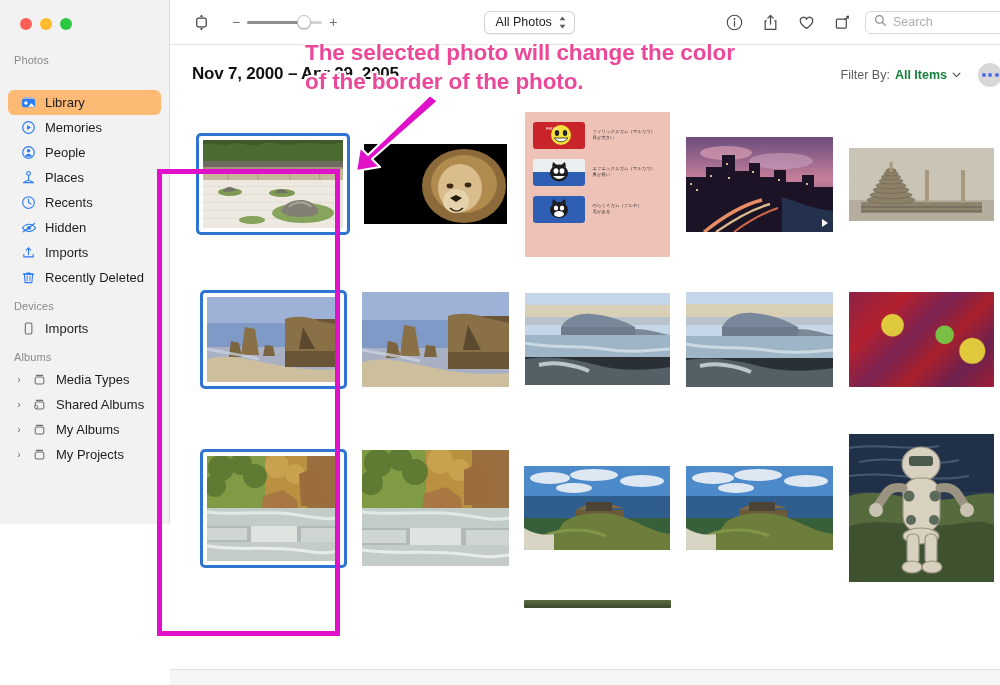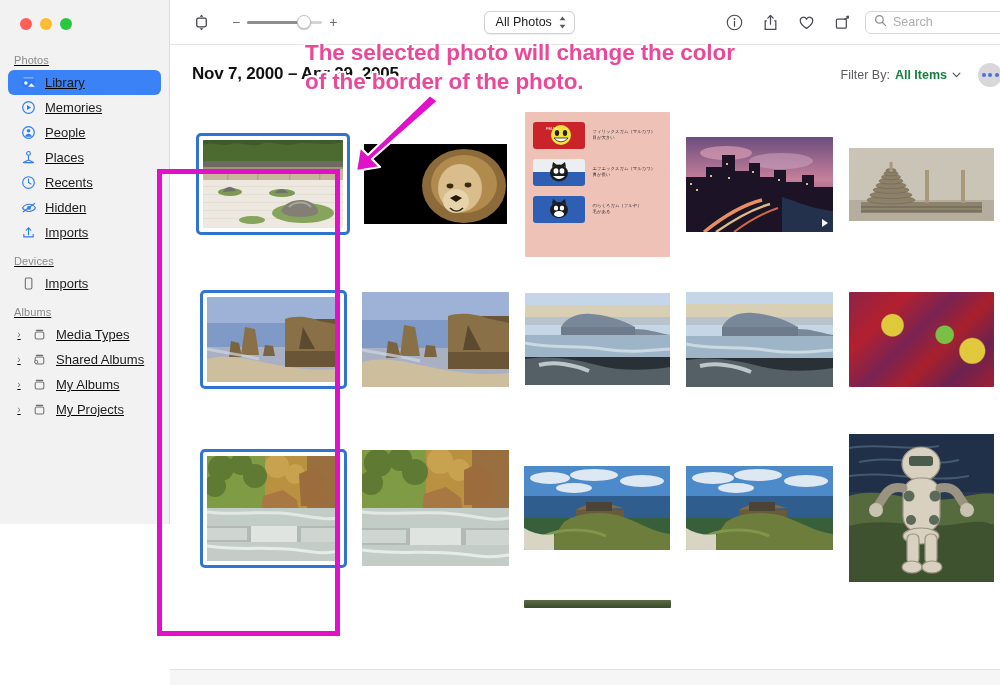--- a/index.html
+++ b/index.html
@@ -17,21 +17,20 @@
     overflow: hidden;
   }
 
   
   .sidebar {
     width: 170px; height: 524px;
     background: #f2f2f2;
     border-right: 1px solid #dcdcdc;
     flex: 0 0 170px;
     position: relative;
-    text-decoration: underline;
   }
   .traffic {
     display: flex; gap: 8px;
     padding: 18px 0 0 20px;
     height: 44px;
   }
   .light { width: 12px; height: 12px; border-radius: 50%; }
   .light.red { background: #ff5f57; }
   .light.yellow { background: #febc2e; }
   .light.green { background: #28c840; }
@@ -45,21 +44,21 @@
   .nav-item {
     display: flex; align-items: center;
     height: 25px;
     margin: 0 8px;
     padding-left: 12px;
     border-radius: 6px;
     font-size: 13px;
     color: #1d1d1f;
     gap: 8px;
   }
-  .nav-item.selected { background: #3b82f6; }
+  .nav-item.selected { background: #fdba74; margin-top: 20px; }
   .nav-item .ico {
     width: 17px; height: 17px;
     display: inline-flex; align-items: center; justify-content: center;
     color: #2d7df6;
     flex: 0 0 17px;
   }
   .nav-item .chev {
     width: 10px; flex: 0 0 10px;
     font-size: 10px; color: #6d6d70;
     display: inline-flex; align-items: center; justify-content: center;
@@ -353,20 +352,30 @@
       <span class="ico">
         <svg width="15" height="15" viewBox="0 0 16 16">
             <path d="M3 9.6v3.1h10V9.6" fill="none" stroke="#2d7df6" stroke-width="1.2"></path>
             <path d="M8 10.4V3.2" stroke="#2d7df6" stroke-width="1.2" stroke-linecap="round"></path>
             <path d="M5.6 5.4L8 3l2.4 2.4" fill="none" stroke="#2d7df6" stroke-width="1.2" stroke-linecap="round" stroke-linejoin="round"></path>
           </svg>
       </span>
       <span class="lbl">Imports</span>
     </div>
 
+    <div class="nav-item">
+      <span class="ico">
+        <svg width="15" height="15" viewBox="0 0 16 16">
+            <path d="M3.6 4.4h8.8l-.8 9.1H4.4z" fill="none" stroke="#2d7df6" stroke-width="1.15"></path>
+            <path d="M2.4 4.4h11.2M6.2 3.2h3.6" stroke="#2d7df6" stroke-width="1.15" stroke-linecap="round"></path>
+            <path d="M6.5 6.5v5M9.5 6.5v5" stroke="#2d7df6" stroke-width="1" stroke-linecap="round"></path>
+          </svg>
+      </span>
+      <span class="lbl">Recently Deleted</span>
+    </div>
 
     <div class="section-head">Devices</div>
     <div class="nav-item">
       <span class="ico">
         <svg width="15" height="15" viewBox="0 0 16 16">
             <rect x="4.6" y="2.2" width="7" height="11.6" rx="1.5" fill="none" stroke="#6e6e73" stroke-width="1.15"></rect>
           </svg>
       </span>
       <span class="lbl">Imports</span>
     </div>

